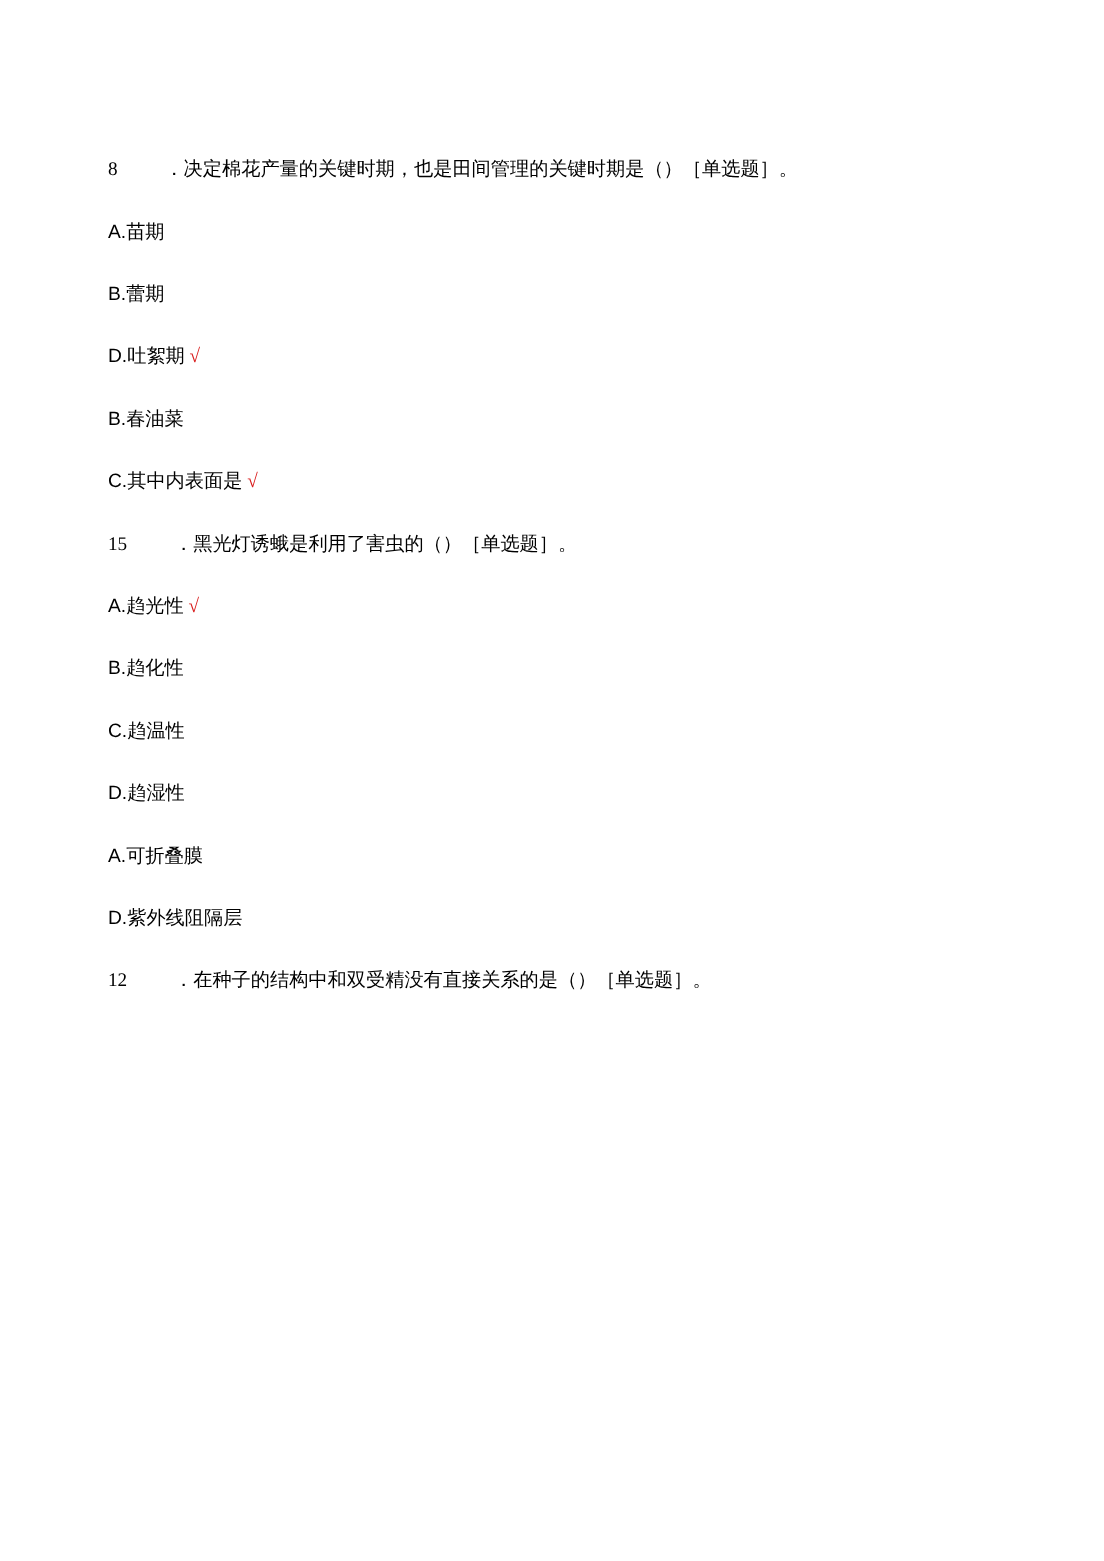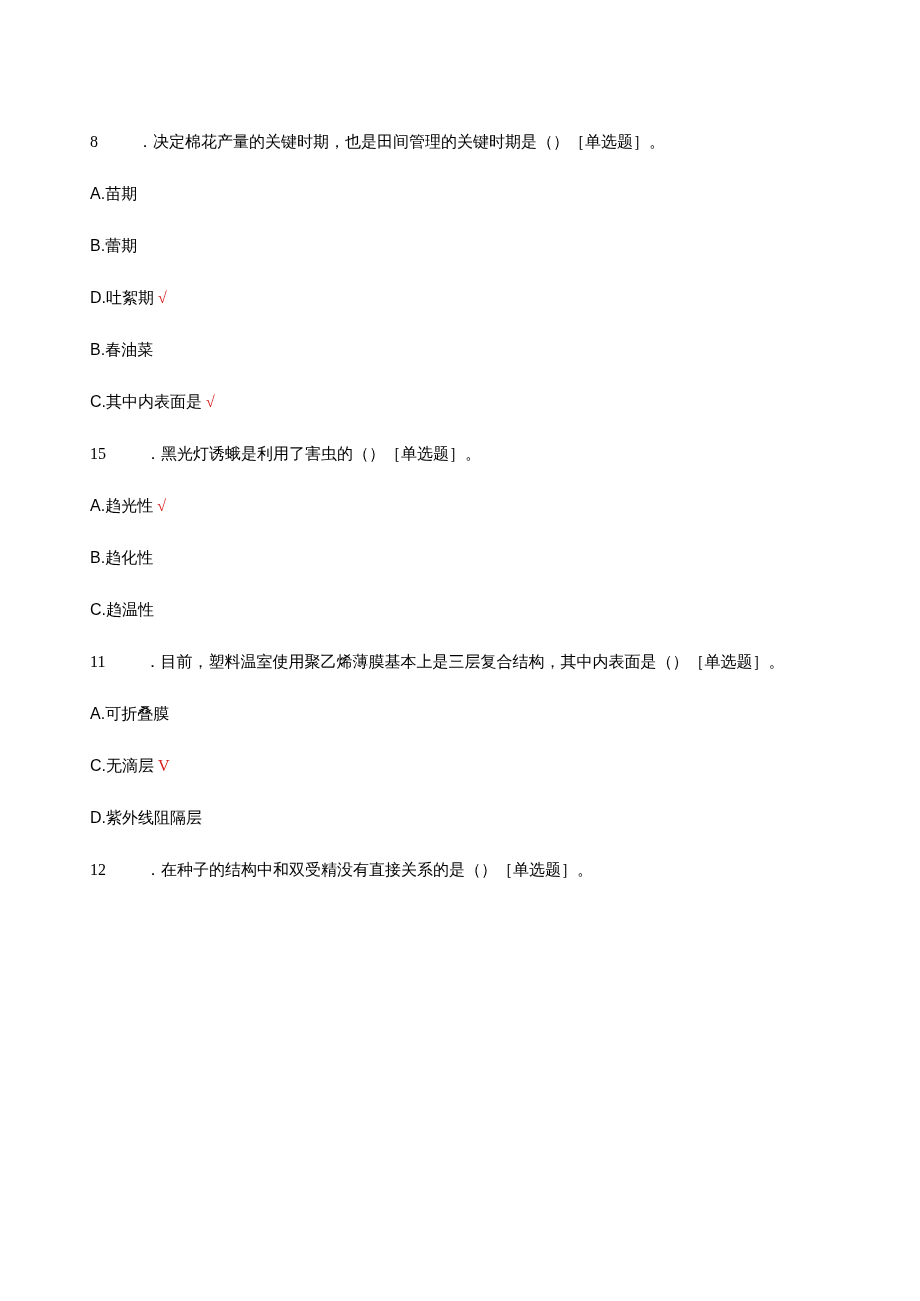--- a/index.html
+++ b/index.html
@@ -49,18 +49,17 @@
     <div class="question"><span class="num">8</span><span>&nbsp;&nbsp;&nbsp;</span><span class="qtext">．决定棉花产量的关键时期，也是田间管理的关键时期是（）［单选题］。</span></div>
     <div class="option"><span class="opt-label">A.</span><span class="opt-text">苗期</span></div>
     <div class="option"><span class="opt-label">B.</span><span class="opt-text">蕾期</span></div>
     <div class="option"><span class="opt-label">D.</span><span class="opt-text">吐絮期</span><span class="check">√</span></div>
     <div class="option"><span class="opt-label">B.</span><span class="opt-text">春油菜</span></div>
     <div class="option"><span class="opt-label">C.</span><span class="opt-text">其中内表面是</span><span class="check">√</span></div>
     <div class="question"><span class="num">15</span><span>&nbsp;&nbsp;&nbsp;</span><span class="qtext">．黑光灯诱蛾是利用了害虫的（）［单选题］。</span></div>
     <div class="option"><span class="opt-label">A.</span><span class="opt-text">趋光性</span><span class="check">√</span></div>
     <div class="option"><span class="opt-label">B.</span><span class="opt-text">趋化性</span></div>
     <div class="option"><span class="opt-label">C.</span><span class="opt-text">趋温性</span></div>
-    <div class="question"><span class="num">11</span><span>&nbsp;&nbsp;&nbsp;</span><span class="qtext">．目前，塑料温室使用聚乙烯薄膜基本上是三层复合结构，其中内表面是（）［单选题］。</span></div>
+    <div class="option"><span class="opt-label">D.</span><span class="opt-text">趋湿性</span></div>
     <div class="option"><span class="opt-label">A.</span><span class="opt-text">可折叠膜</span></div>
-    <div class="option"><span class="opt-label">C.</span><span class="opt-text">无滴层</span><span class="check">V</span></div>
     <div class="option"><span class="opt-label">D.</span><span class="opt-text">紫外线阻隔层</span></div>
     <div class="question"><span class="num">12</span><span>&nbsp;&nbsp;&nbsp;</span><span class="qtext">．在种子的结构中和双受精没有直接关系的是（）［单选题］。</span></div>
   </div>
 
 </body></html>

